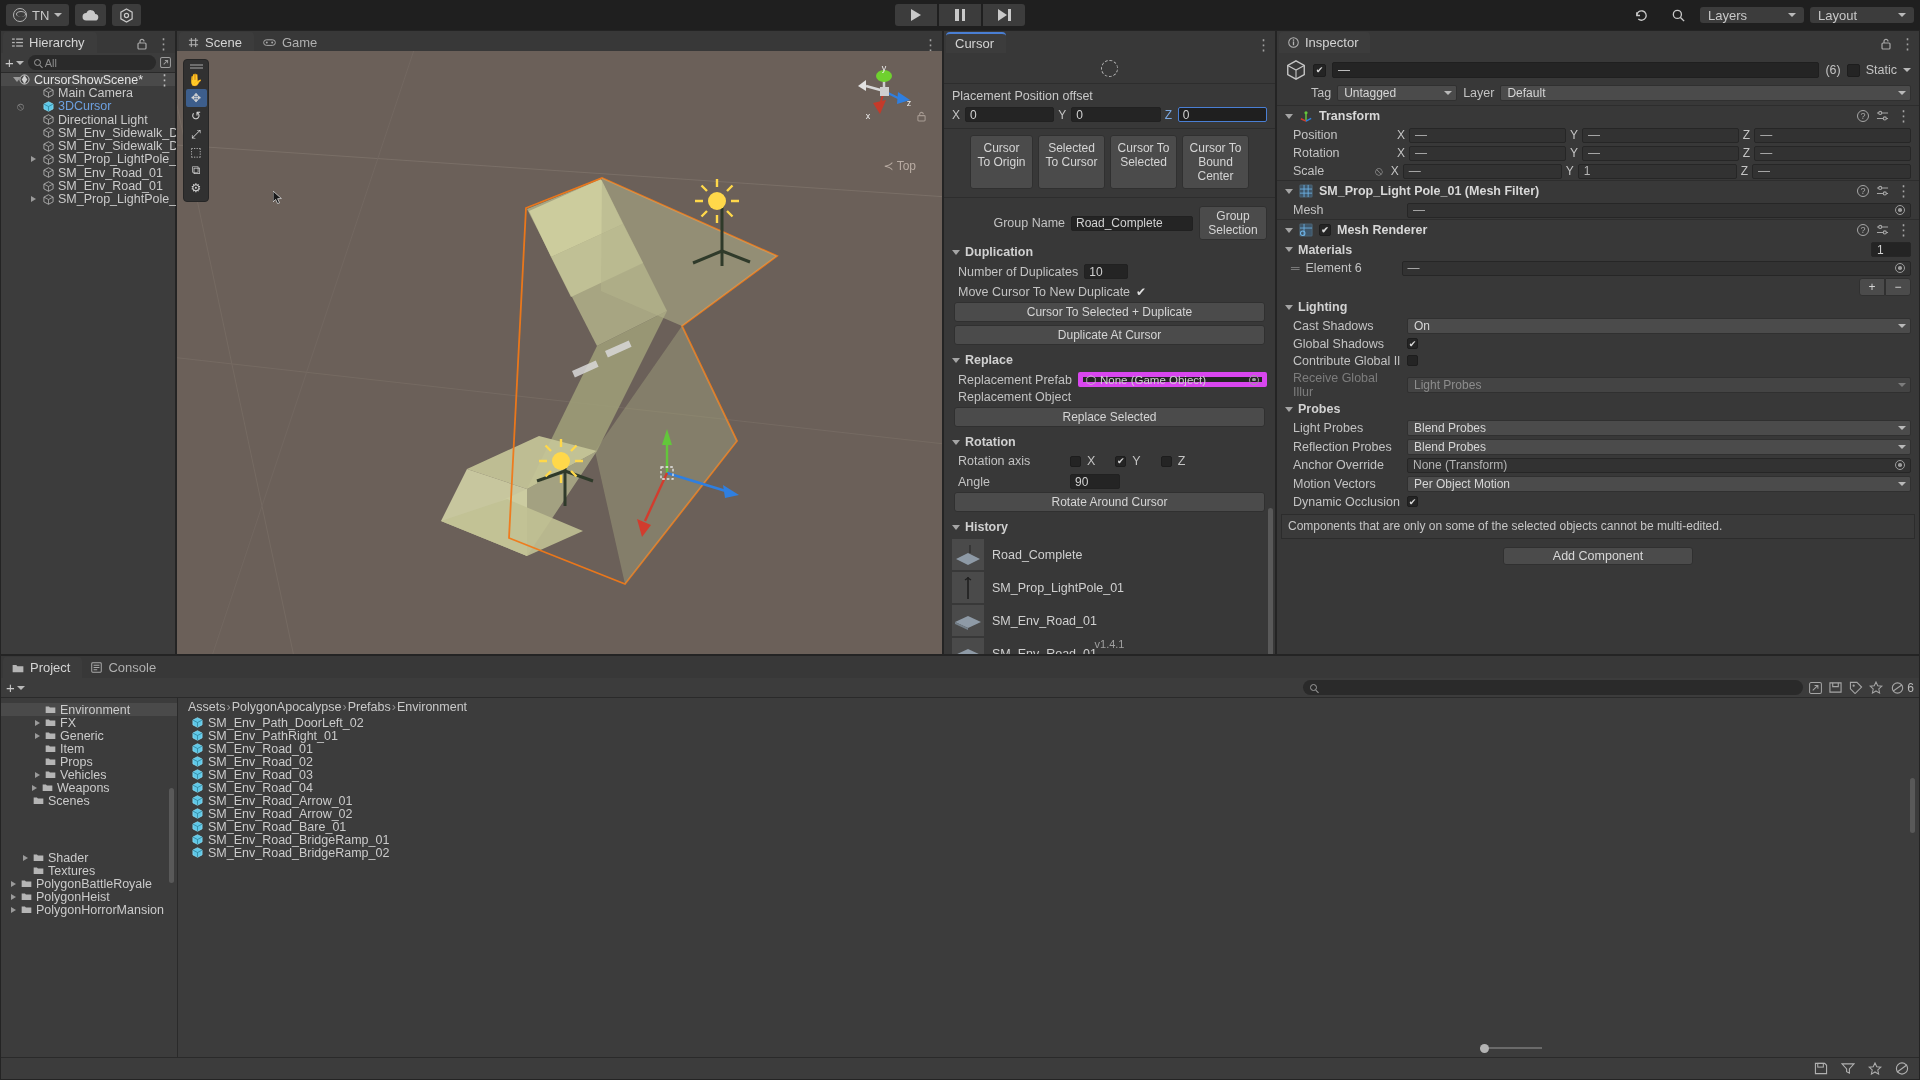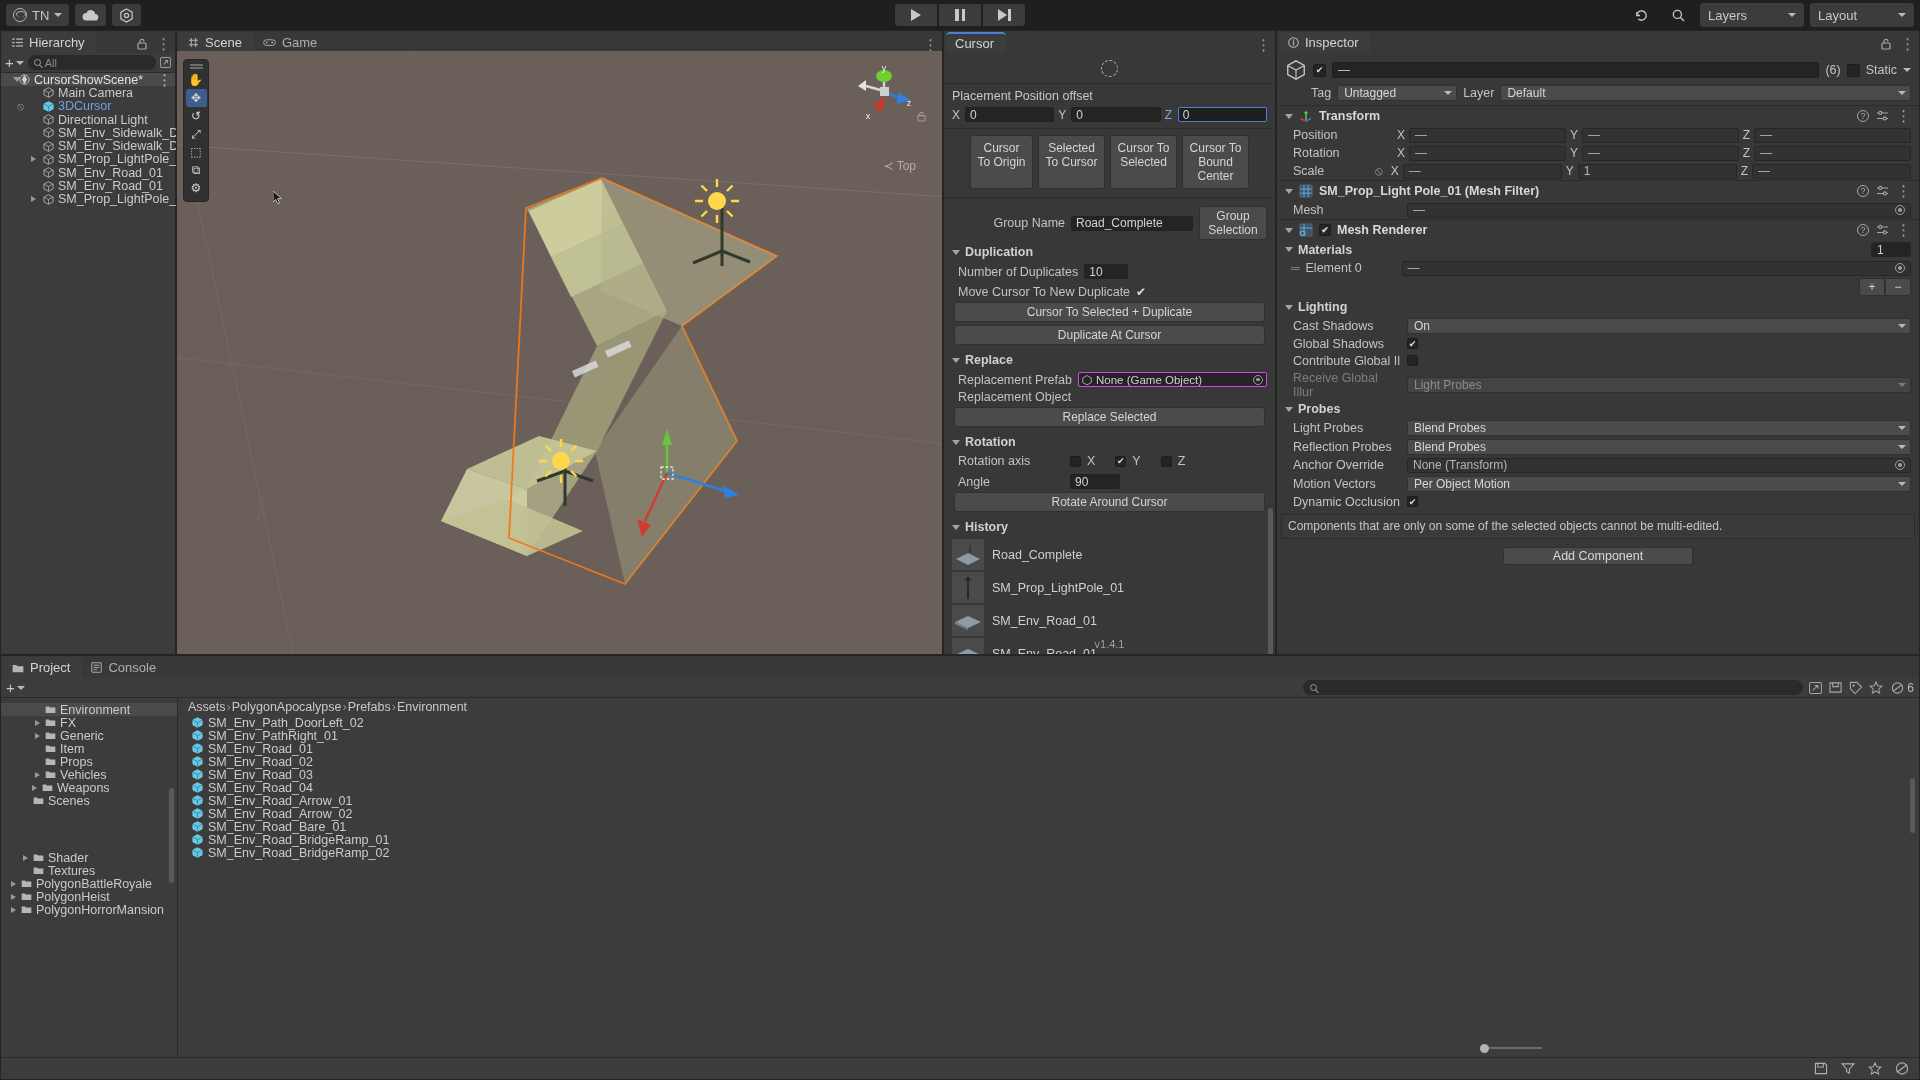--- a/index.html
+++ b/index.html
@@ -49,21 +49,21 @@
   .tri-right { width:0;height:0;border-top:6px solid transparent;border-bottom:6px solid transparent;border-left:10px solid #c9c9c9;}
   .pause-ic { display:flex; gap:3px; }
   .pause-ic i { width:3.5px; height:12px; background:#c9c9c9; display:block; }
   .step-ic { display:flex; align-items:center; gap:1px; }
   .step-ic .t { width:0;height:0;border-top:6px solid transparent;border-bottom:6px solid transparent;border-left:9px solid #c9c9c9;}
   .step-ic .b { width:3px;height:12px;background:#c9c9c9; }
   .topbar-right {
     position:absolute; right:6px; display:flex; align-items:center; gap:6px;
   }
   .tb-right-btn {
-    height:24px; display:flex; align-items:center; justify-content:center; gap:6px;
+    height:16px; display:flex; align-items:center; justify-content:center; gap:6px;
     padding:0 8px; border-radius:3px; cursor:pointer; font-size:13px; color:#c8c8c8;
   }
   .tb-drop { background:#3c3c3c; min-width:104px; justify-content:space-between; }
 
   
   .panel { position:absolute; background:#383838; border:1px solid #242424; }
   .panel-tabs {
     height:22px; background:#383838; display:flex; align-items:flex-end;
     padding-left:2px; position:relative;
   }
@@ -173,21 +173,21 @@
   }
   .cbtn.wide { width:100%; padding:2px 0; }
   .rowline { display:flex; align-items:center; gap:6px; padding:3px 8px; }
   .foldout { display:flex; align-items:center; gap:5px; padding:2px 8px; font-size:12.5px; color:#d0d0d0; font-weight:bold; }
   .tri-dn { width:0;height:0;border-left:4px solid transparent;border-right:4px solid transparent;border-top:5px solid #a5a5a5; }
   .chk {
     width:11px;height:11px;background:#242424;border:1px solid #1d1d1d;border-radius:2px;
     display:inline-flex;align-items:center;justify-content:center;color:#d8d8d8;font-size:9px;flex:0 0 auto;
   }
   .objfield {
-    height:15px;background:#242424;border:1px solid #d946ef;border-radius:2px;display:flex;
+    height:15px;background:#242424;border:5px solid #d946ef;border-radius:2px;display:flex;
     align-items:center;gap:4px;padding:0 3px;font-size:11.5px;color:#cfcfcf;text-align:center;
   }
   .radio-dot { width:10px;height:10px;border-radius:50%;border:1.4px solid #9d9d9d;position:relative;flex:0 0 auto;margin-left:auto;}
   .radio-dot:after{content:"";position:absolute;left:2.2px;top:2.2px;width:3.6px;height:3.6px;border-radius:50%;background:#9d9d9d;}
   .hist-list { margin:2px 6px 0 8px; }
   .hist-item { height:33px; display:flex; align-items:center; gap:8px; cursor:pointer; }
   .hist-thumb { width:32px; height:31px; background:#4a4a4a; flex:0 0 auto; position:relative; overflow:hidden; }
   .hist-name { font-size:12.5px; color:#d0d0d0; }
   .cp-version { position:absolute; left:0; right:0; bottom:4px; text-align:center; font-size:11px; color:#a0a0a0; }
   .vscroll {
@@ -973,21 +973,21 @@
         </span>
       </div>
 
       <div class="fold2">
         <span class="tri-dn"></span>
         <span>Materials</span>
         <span class="infofield" style="flex:0 0 40px;margin-left:auto;font-weight:normal;background:#242424;color:#d2d2d2">1</span>
       </div>
       <div class="prop" style="padding-left:14px">
         <span style="color:#8d8d8d;font-size:12px">═</span>
-        <span class="pl" style="width:90px">Element 0</span>
+        <span class="pl" style="width:90px">Element 6</span>
         <span class="infofield">
           <span>—</span>
           <span class="radio-dot"></span>
         </span>
       </div>
       <div style="display:flex;justify-content:flex-end;gap:0;padding:1px 8px 2px">
         <div class="cbtn" style="width:26px;padding:1px 0;border-radius:3px 0 0 3px">+</div>
         <div class="cbtn" style="width:26px;padding:1px 0;border-radius:0 3px 3px 0">−</div>
       </div>
 

